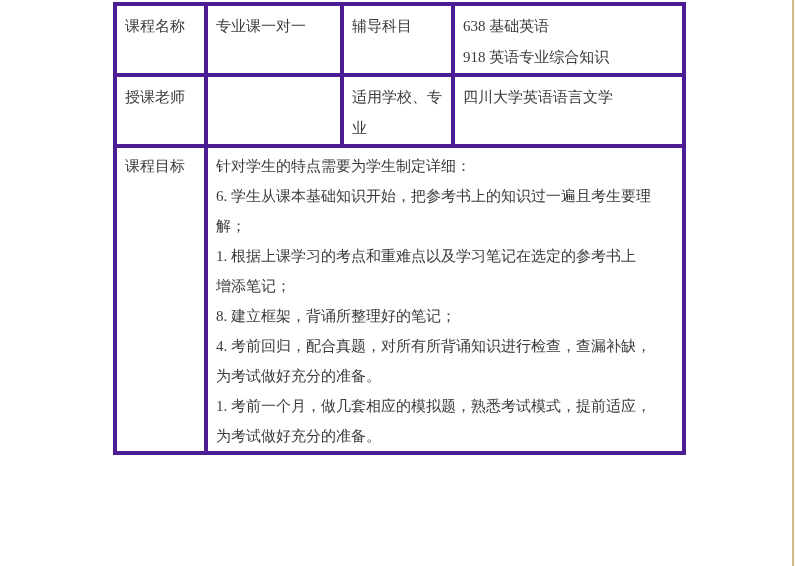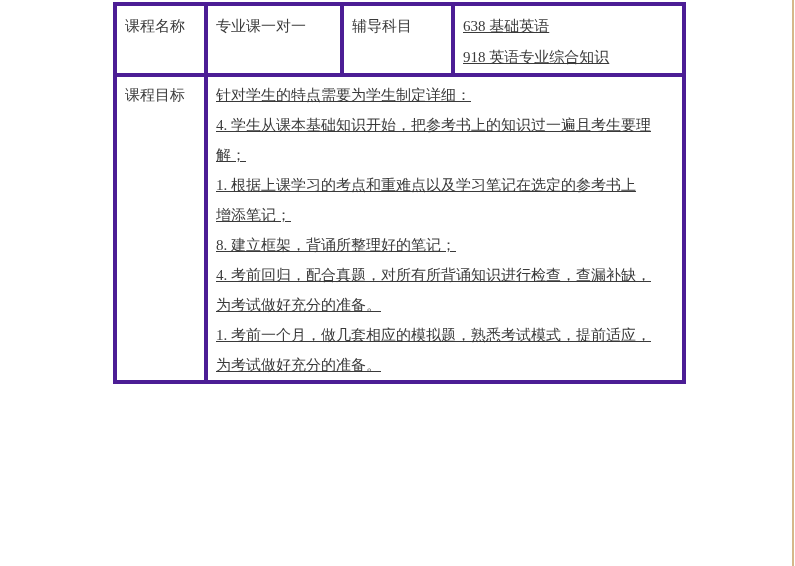--- a/index.html
+++ b/index.html
@@ -40,21 +40,21 @@
     padding: 5px 8px 0 8px;
     line-height: 31px;
     overflow: hidden;
     word-break: break-all;
   }
   tr.r1 { height: 62px; }
   tr.r2 { height: 63px; }
   tr.r3 { height: 130px; }
   tr.r4 { height: 305px; }
   tr.r4 td { line-height: 30px; padding-top: 3px; }
-  .tline { white-space: nowrap; text-decoration: underline; }
+  .tline { white-space: nowrap; }
 </style>
 </head>
 <body>
 
 <div class="page">
 
   <table class="doc-table">
     <colgroup>
       <col style="width:91px">
       <col style="width:136px">
@@ -64,25 +64,34 @@
     <tbody>
         <tr class="r1">
       <td>课程名称</td>
       <td>专业课一对一</td>
       <td>辅导科目</td>
       <td>
             <div class="tline">638 基础英语</div>
             <div class="tline">918 英语专业综合知识</div>
           </td>
     </tr>
+    <tr class="r2">
+      <td>授课老师</td>
+      <td></td>
+      <td>
+            <div class="tline">适用学校、专</div>
+            <div class="tline">业</div>
+          </td>
+      <td>四川大学英语语言文学</td>
+    </tr>
     <tr class="r4">
       <td>课程目标</td>
       <td colspan="3">
             <div class="tline">针对学生的特点需要为学生制定详细：</div>
-            <div class="tline">4. 学生从课本基础知识开始，把参考书上的知识过一遍且考生要理</div>
+            <div class="tline">6. 学生从课本基础知识开始，把参考书上的知识过一遍且考生要理</div>
             <div class="tline">解；</div>
             <div class="tline">1. 根据上课学习的考点和重难点以及学习笔记在选定的参考书上</div>
             <div class="tline">增添笔记；</div>
             <div class="tline">8. 建立框架，背诵所整理好的笔记；</div>
             <div class="tline">4. 考前回归，配合真题，对所有所背诵知识进行检查，查漏补缺，</div>
             <div class="tline">为考试做好充分的准备。</div>
             <div class="tline">1. 考前一个月，做几套相应的模拟题，熟悉考试模式，提前适应，</div>
             <div class="tline">为考试做好充分的准备。</div>
           </td>
     </tr>

